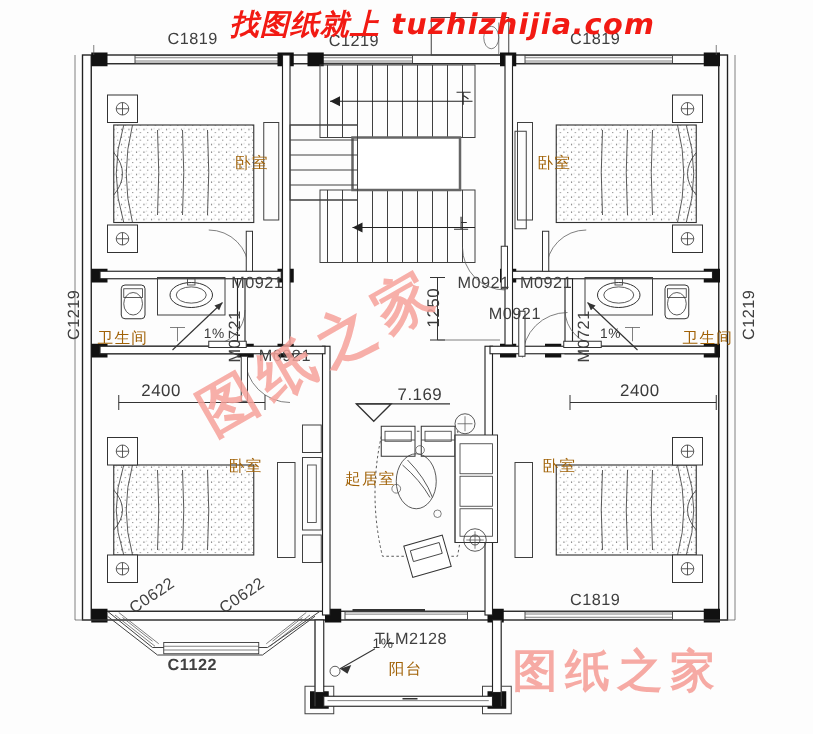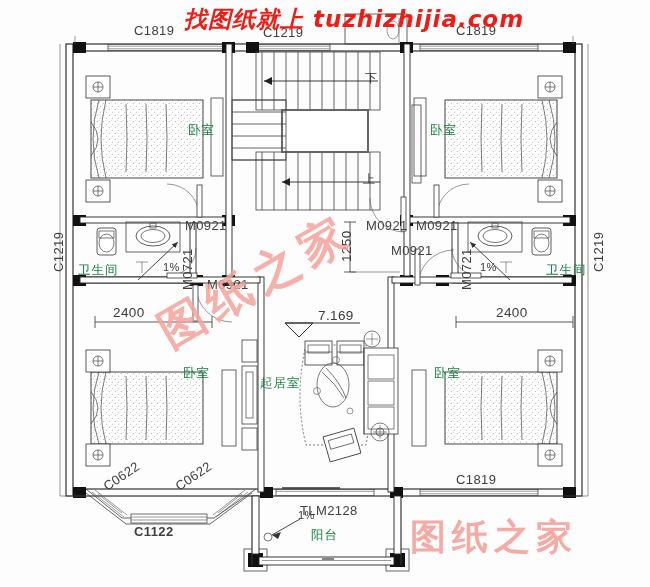--- a/index.html
+++ b/index.html
@@ -15,21 +15,21 @@
   .lbl{
     position:absolute;
     font-family:"Liberation Sans","DejaVu Sans",sans-serif;
     color:#3b3b3b;
     white-space:nowrap;
     line-height:1;
     letter-spacing:.4px;
   }
   .code{font-size:13px;color:#404040;}
   .dim{font-size:13.5px;color:#3a3a3a;}
-  .room{font-size:12.5px;color:#15803d;letter-spacing:1px;}
+  .room{font-size:12.5px;color:#a16207;letter-spacing:1px;}
   .tiny{font-size:11px;color:#3a3a3a;}
   .arrowtxt{font-size:12px;color:#303030;}
   .rot90{transform:rotate(-90deg);transform-origin:left top;}
   .rot-diag{transform:rotate(-34deg);transform-origin:left top;}
 
   
   .wm-top{
     position:absolute;left:184px;top:4px;
     font-size:23px;font-weight:bold;color:#f21a13;
     font-family:"DejaVu Sans","Liberation Sans",sans-serif;
@@ -483,21 +483,21 @@
 <div class="lbl code rot90" style="left:181px;top:290px;">M0721</div>
 <div class="lbl code rot90" style="left:460px;top:290px;">M0721</div>
 <div class="lbl code" style="left:300px;top:504px;text-align:center;">TLM2128</div>
 
 <div class="lbl room" style="left:188px;top:124px;">卧室</div>
 <div class="lbl room" style="left:430px;top:124px;">卧室</div>
 <div class="lbl room" style="left:183px;top:367px;">卧室</div>
 <div class="lbl room" style="left:434px;top:367px;">卧室</div>
 <div class="lbl room" style="left:78px;top:264px;">卫生间</div>
 <div class="lbl room" style="left:546px;top:264px;">卫生间</div>
-<div class="lbl room" style="left:260px;top:377px;">起居室</div>
+<div class="lbl room" style="left:276px;top:377px;">起居室</div>
 <div class="lbl room" style="left:311px;top:529px;">阳台</div>
 
 <div class="lbl dim" style="left:113px;top:306px;">2400</div>
 <div class="lbl dim" style="left:496px;top:306px;">2400</div>
 <div class="lbl dim rot90" style="left:340px;top:262px;">1250</div>
 
 <div class="lbl dim" style="left:318px;top:309px;">7.169</div>
 <div class="lbl tiny" style="left:163px;top:262px;">1%</div>
 <div class="lbl tiny" style="left:480px;top:262px;">1%</div>
 <div class="lbl tiny" style="left:298px;top:510px;">1%</div>

